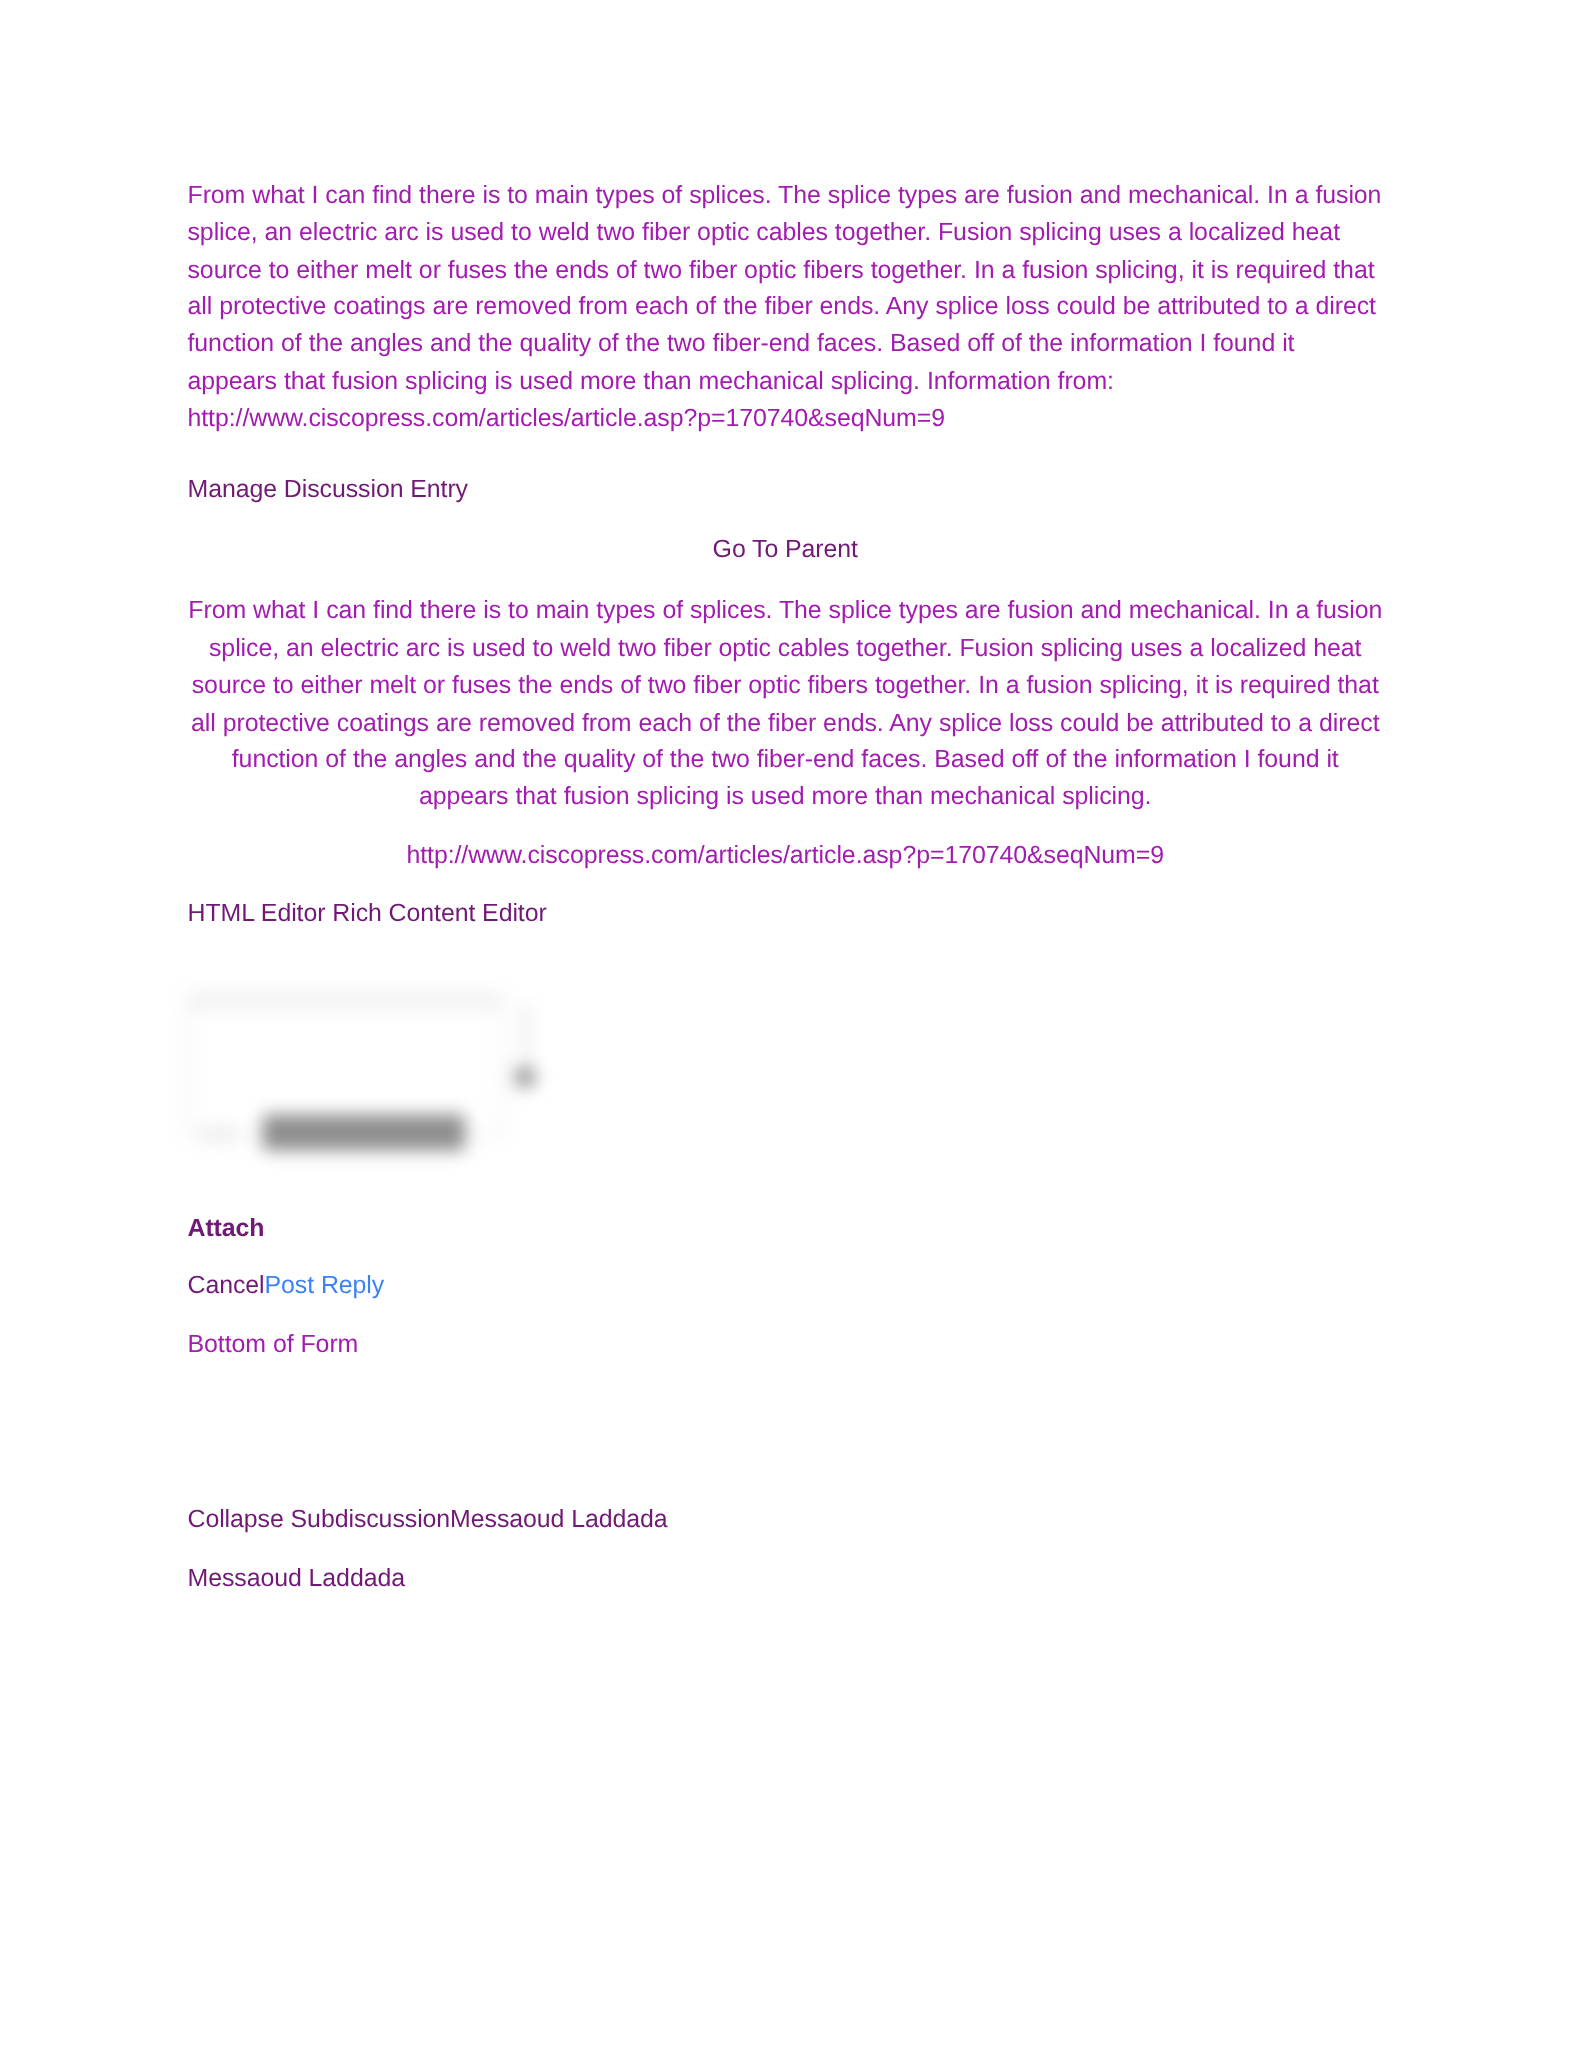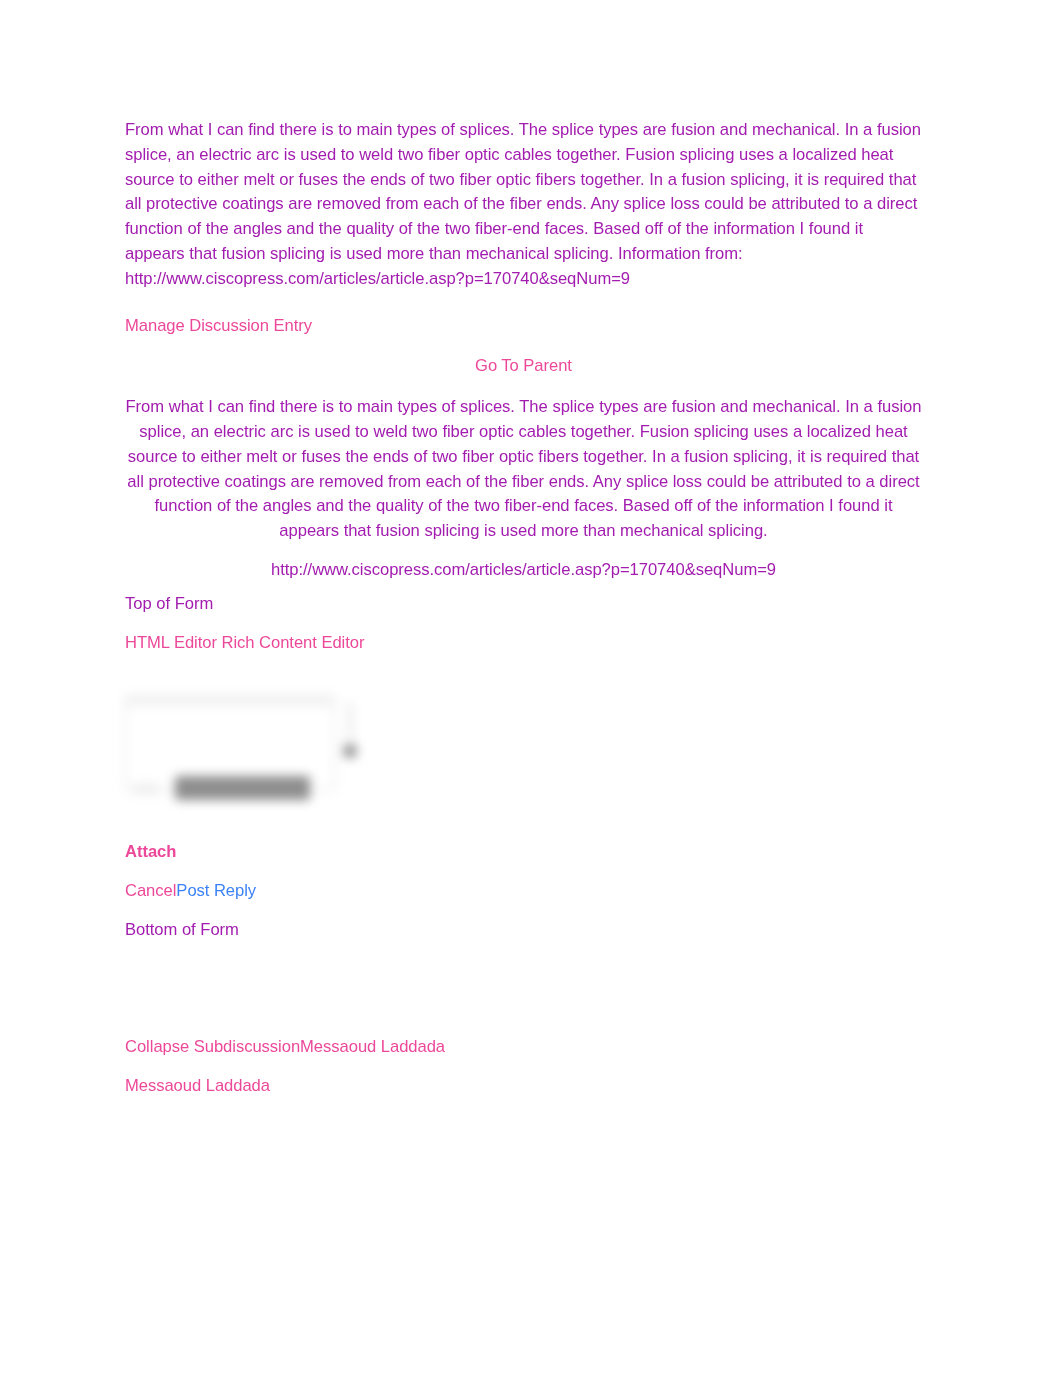--- a/index.html
+++ b/index.html
@@ -33,21 +33,21 @@
     line-height: 24.8px;
     color: #a21caf;
     margin: 0 0 0 0;
     letter-spacing: -0.05px;
     word-spacing: 0.1px;
   }
   .p + .p { margin-top: 14px; }
 
   
   .link {
-    color: #ec4899;
+    color: #701a75;
     text-decoration: none;
     cursor: pointer;
   }
   .p-link {
     font-size: 16.6px;
     line-height: 24.8px;
     margin: 0;
     color: #1f6fc0;
     letter-spacing: -0.05px;
   }
@@ -139,21 +139,20 @@
     <p class="p-link mt-16">
       <a class="link">Go To Parent</a>
     </p>
 
     <p class="p mt-16">From what I can find there is to main types of splices. The splice types are fusion and mechanical. In a fusion splice, an electric arc is used to weld two fiber optic cables together. Fusion splicing uses a localized heat source to either melt or fuses the ends of two fiber optic fibers together. In a fusion splicing, it is required that all protective coatings are removed from each of the fiber ends. Any splice loss could be attributed to a direct function of the angles and the quality of the two fiber-end faces. Based off of the information I found it appears that fusion splicing is used more than mechanical splicing.</p>
 
 
     <p class="p mt-16">http://www.ciscopress.com/articles/article.asp?p=170740&amp;seqNum=9</p>
 
 
-    <p class="p mt-9" style="margin-top:9px;">Top of Form</p>
 
     <p class="p-link mt-14">
       <a class="link">HTML Editor Rich Content Editor</a>
     </p>
 
     <div class="editor-shot">
       <div class="frame"></div>
       <div class="topstrip"></div>
       <div class="lil-left"></div>
       <div class="graybar"></div>

